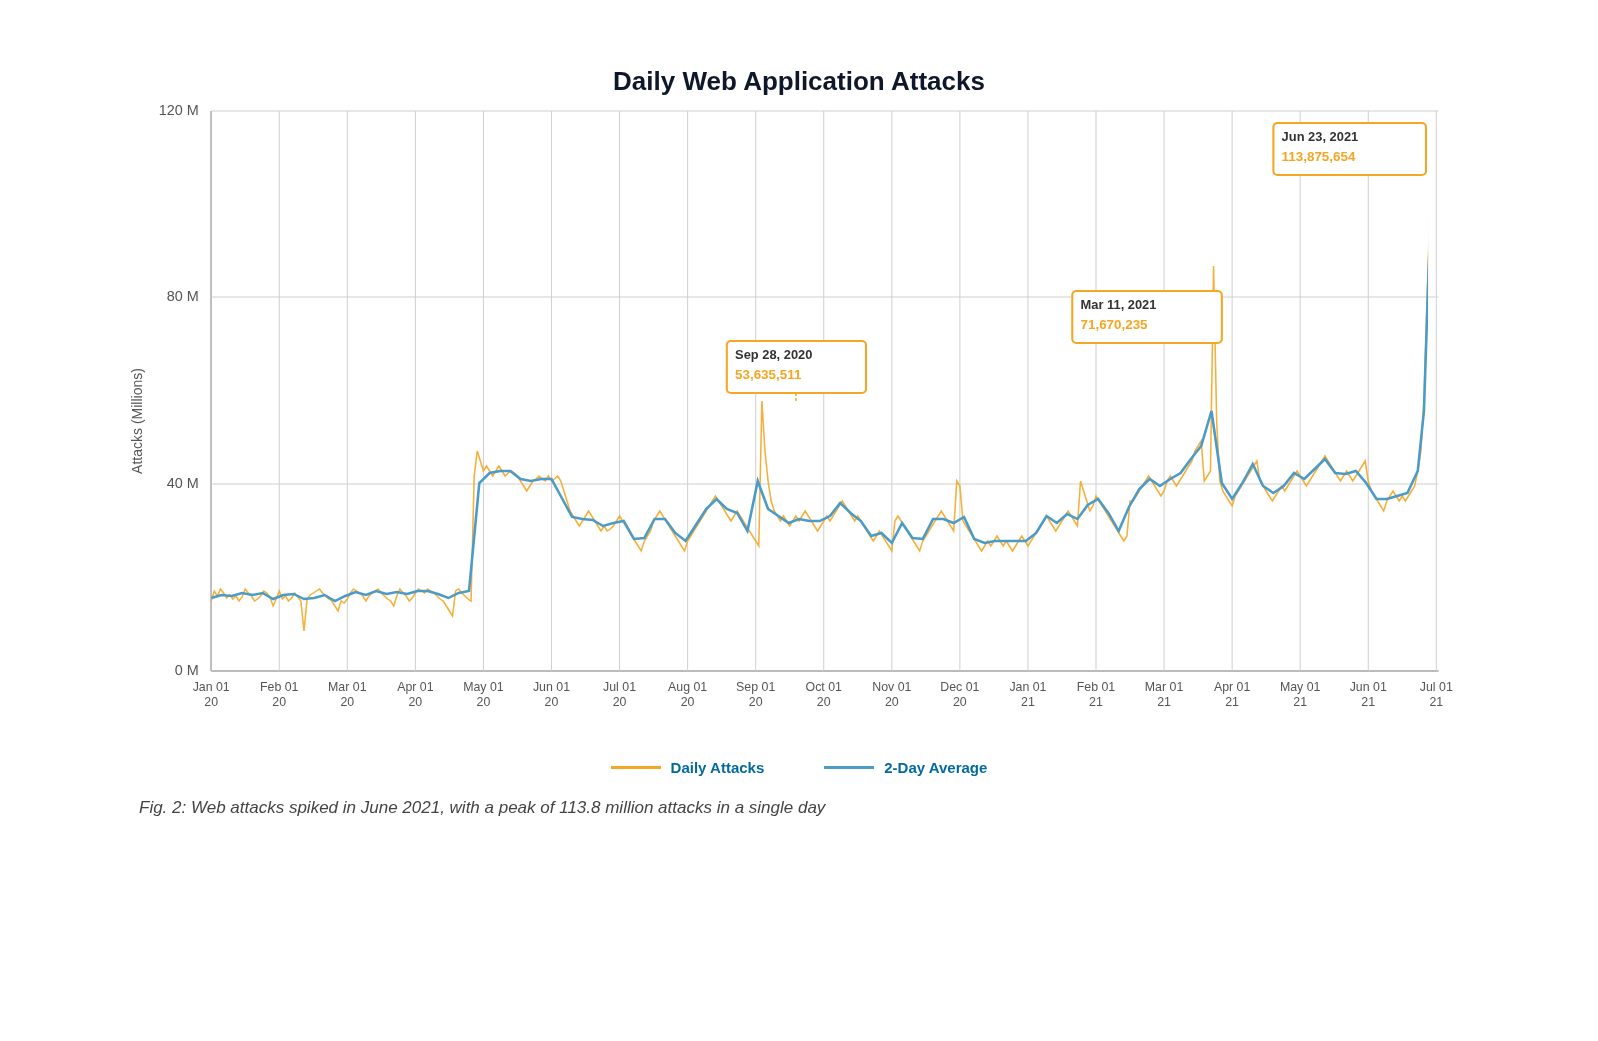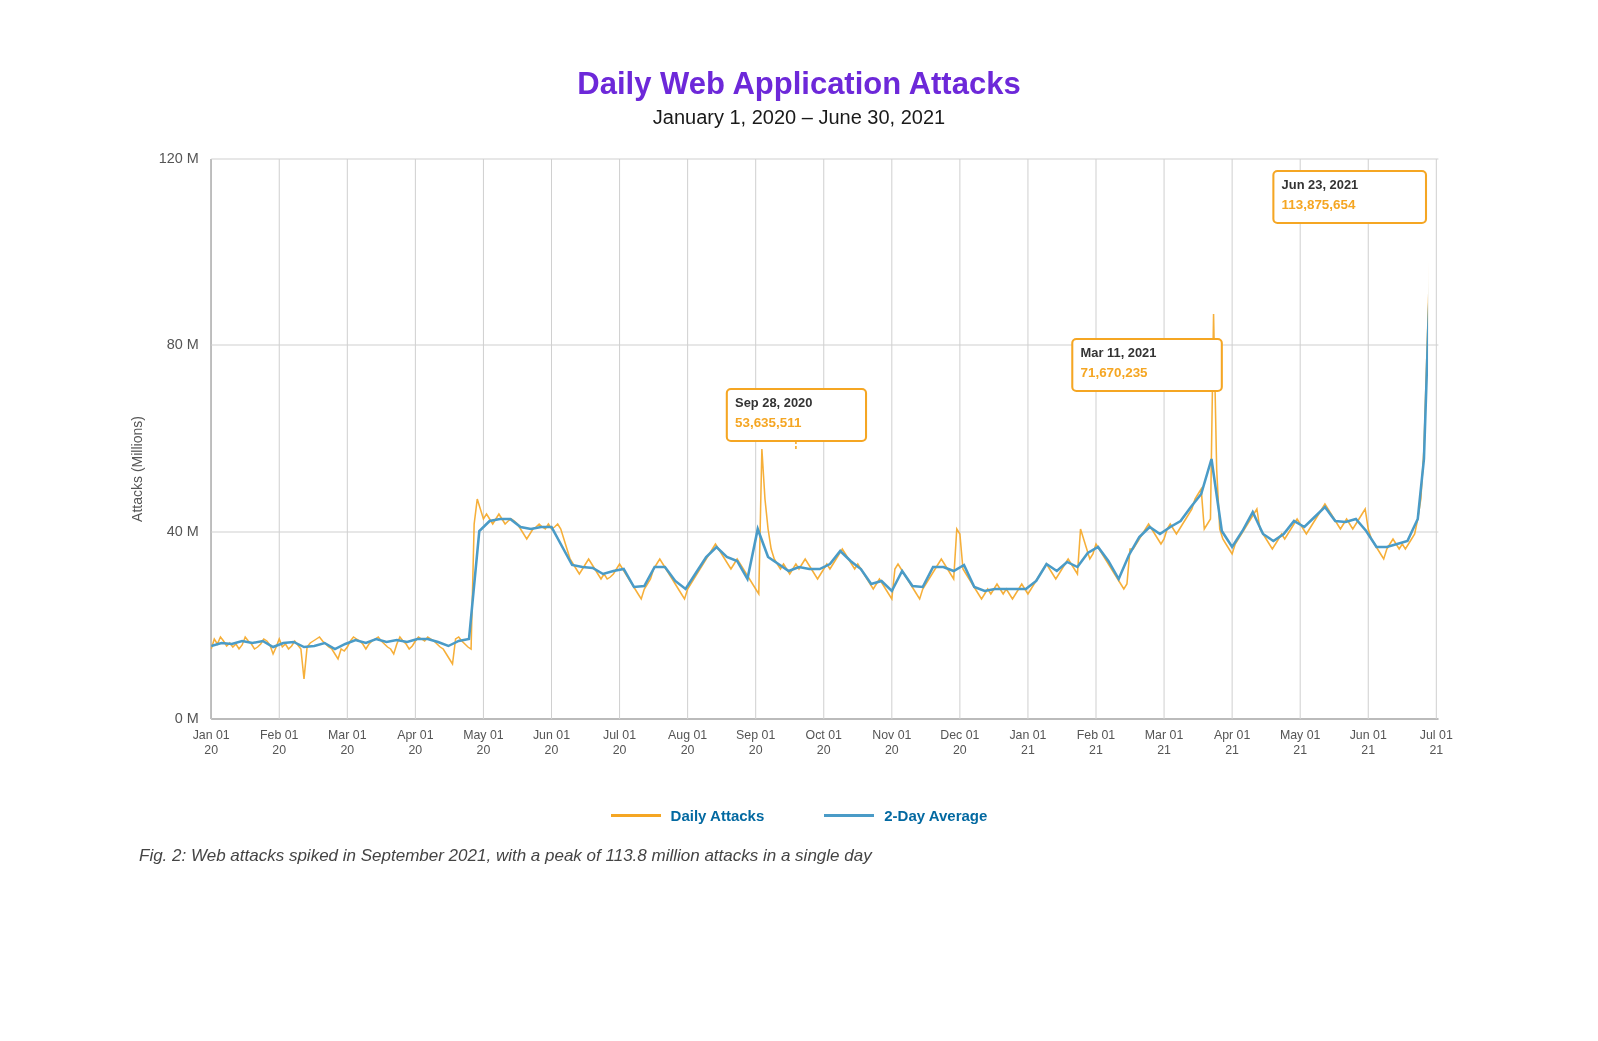--- a/index.html
+++ b/index.html
@@ -14,23 +14,23 @@
       justify-content: center;
     }
     .chart-container {
       width: 1400px;
       height: 950px;
       position: relative;
       padding: 20px 40px 20px 40px;
     }
     .chart-title {
       text-align: center;
-      font-size: 31px;
+      font-size: 26px;
       font-weight: bold;
-      color: #6d28d9;
+      color: #0f172a;
       margin-bottom: 4px;
     }
     .chart-subtitle {
       text-align: center;
       font-size: 20px;
       color: #1a1a1a;
       margin-bottom: 20px;
     }
     .chart-area {
       position: relative;
@@ -84,21 +84,20 @@
       fill: white;
       stroke: #f5a623;
       stroke-width: 2;
     }
   </style>
 </head>
 <body>
 
 <div class="chart-container">
   <div class="chart-title">Daily Web Application Attacks</div>
-  <div class="chart-subtitle">January 1, 2020 – June 30, 2021</div>
 
   <div class="chart-area">
     <div class="y-axis-label">Attacks (Millions)</div>
 
     <svg class="chart-svg" viewBox="0 0 1280 640" preserveAspectRatio="none">
 
       <defs>
         <clipPath id="chartClip">
           <rect x="70" y="10" width="1180" height="560"></rect>
         </clipPath>
@@ -256,14 +255,14 @@
     <div class="legend-item">
       <div class="legend-line-orange"></div>
       <span>Daily Attacks</span>
     </div>
     <div class="legend-item">
       <div class="legend-line-blue"></div>
       <span>2-Day Average</span>
     </div>
   </div>
 
-  <div class="caption">Fig. 2: Web attacks spiked in September 2021, with a peak of 113.8 million attacks in a single day</div>
+  <div class="caption">Fig. 2: Web attacks spiked in June 2021, with a peak of 113.8 million attacks in a single day</div>
 </div>
 
 </body></html>

